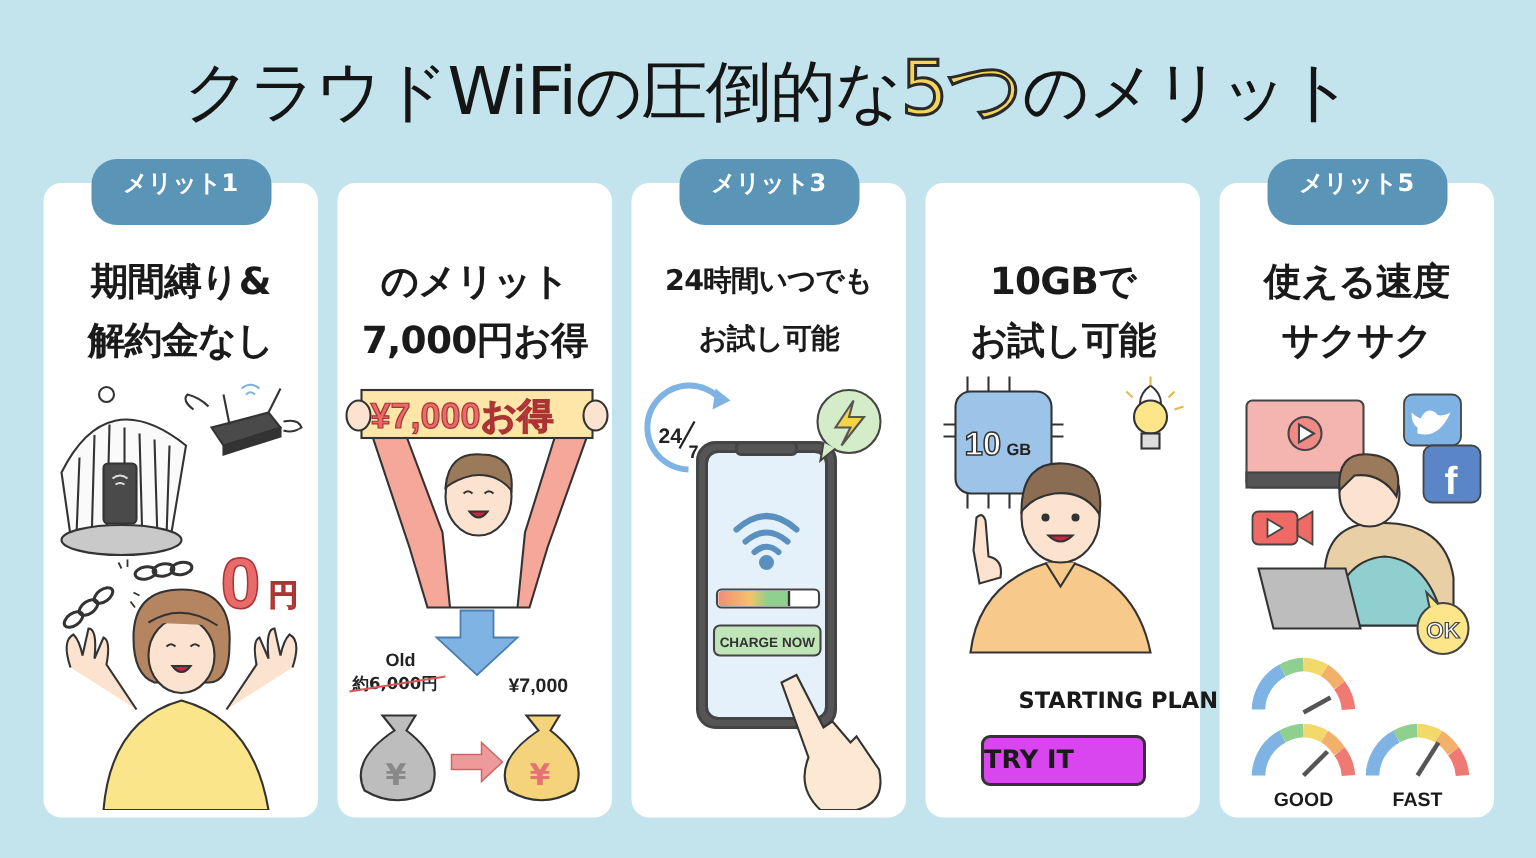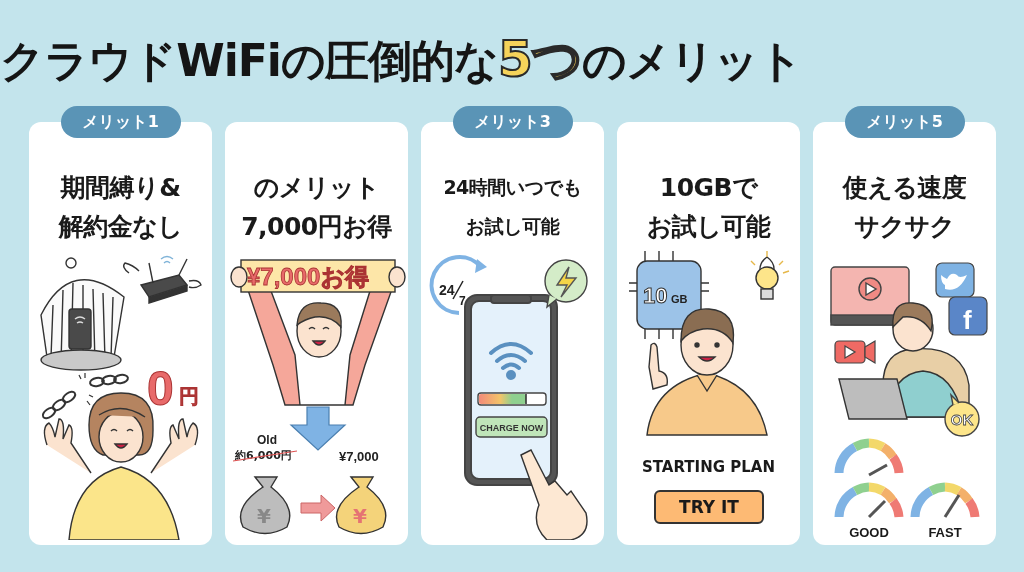--- a/index.html
+++ b/index.html
@@ -5,45 +5,46 @@
   * { box-sizing: border-box; margin: 0; padding: 0; }
   html, body { width: 1024px; height: 572px; overflow: hidden; }
   body {
     background: #c3e4ec;
     font-family: "DejaVu Sans", "Liberation Sans", sans-serif;
     position: relative;
     color: #1e1e1e;
   }
   .title {
     position: absolute; left: 0; top: 26px; width: 1024px;
-    font-size: 44px; font-weight: 700; letter-spacing: -1px;
+    text-align: center;
+    font-size: 44px; font-weight: 400; letter-spacing: -1px;
     color: #151515;
   }
   .title .hl {
     color: #f6d35a;
     -webkit-text-stroke: 2px #2a2a2a;
     font-size: 50px;
   }
   .card {
     position: absolute; top: 122px; width: 183px; height: 423px;
     background: #ffffff; border-radius: 12px;
   }
   .pill {
     position: absolute; top: -16px; left: 50%; transform: translateX(-50%);
     background: #5a94b6; color: #fff; border-radius: 17px;
-    width: 120px; height: 32px; line-height: 32px; text-align: center;
+    width: 120px; height: 44px; line-height: 32px; text-align: center;
     font-size: 16px; font-weight: bold;
   }
   .card-title {
     position: absolute; top: 46px; left: 0; width: 100%;
     text-align: center; font-weight: bold; font-size: 25px; line-height: 39px;
     color: #1a1a1a; letter-spacing: -0.5px;
   }
   .illus { position: absolute; left: 0; top: 123px; width: 183px; height: 295px; }
-  .txt-label { position: absolute; font-weight: bold; color: #1a1a1a; text-align: center; }
+  .txt-label { position: absolute; font-weight: bold; color: #1a1a1a; text-align: center; margin-left: 37px; }
 </style>
 </head>
 <body>
 
 <div class="title">
   <span>クラウドWiFiの圧倒的な</span><span class="hl">5つ</span><span>のメリット</span>
 </div>
 
 <div class="card" style="left:29px">
   <div class="pill">メリット1</div>
@@ -214,21 +215,21 @@
         <path d="M80 130 L 90 146 L 100 130" fill="#f7c98a"></path>
         <ellipse cx="90" cy="100" rx="26" ry="30" fill="#fbe3cf"></ellipse>
         <path d="M64 96 Q 64 62 92 64 Q 120 66 116 98 Q 106 82 86 84 Q 72 86 64 96 Z" fill="#8a6d52"></path>
         <circle cx="80" cy="100" r="2" fill="#333"></circle>
         <circle cx="100" cy="100" r="2" fill="#333"></circle>
         <path d="M82 112 q8 8 16 0 Z" fill="#c24"></path>
         <path d="M32 122 L 34 100 q4 -4 6 2 l2 24 q10 2 8 14 l-14 4 Z" fill="#fbe3cf"></path>
       </g>
     </svg>
     <div class="txt-label" style="left:0;top:213px;width:183px;font-size:15px;">STARTING PLAN</div>
-    <div style="position:absolute;left:37px;top:245px;width:110px;height:34px;border:2px solid #333;border-radius:6px;background:#fdba74;text-align:center;line-height:30px;font-weight:bold;font-size:17px;color:#1a1a1a;">
+    <div style="position:absolute;left:37px;top:245px;width:110px;height:34px;border:2px solid #333;border-radius:6px;background:#d946ef;line-height:30px;font-weight:bold;font-size:17px;color:#1a1a1a;">
       <span>TRY IT</span>
     </div>
   </div>
 </div>
 
 <div class="card" style="left:813px">
   <div class="pill">メリット5</div>
   <div class="card-title">
     <div>使える速度</div>
     <div>サクサク</div>

